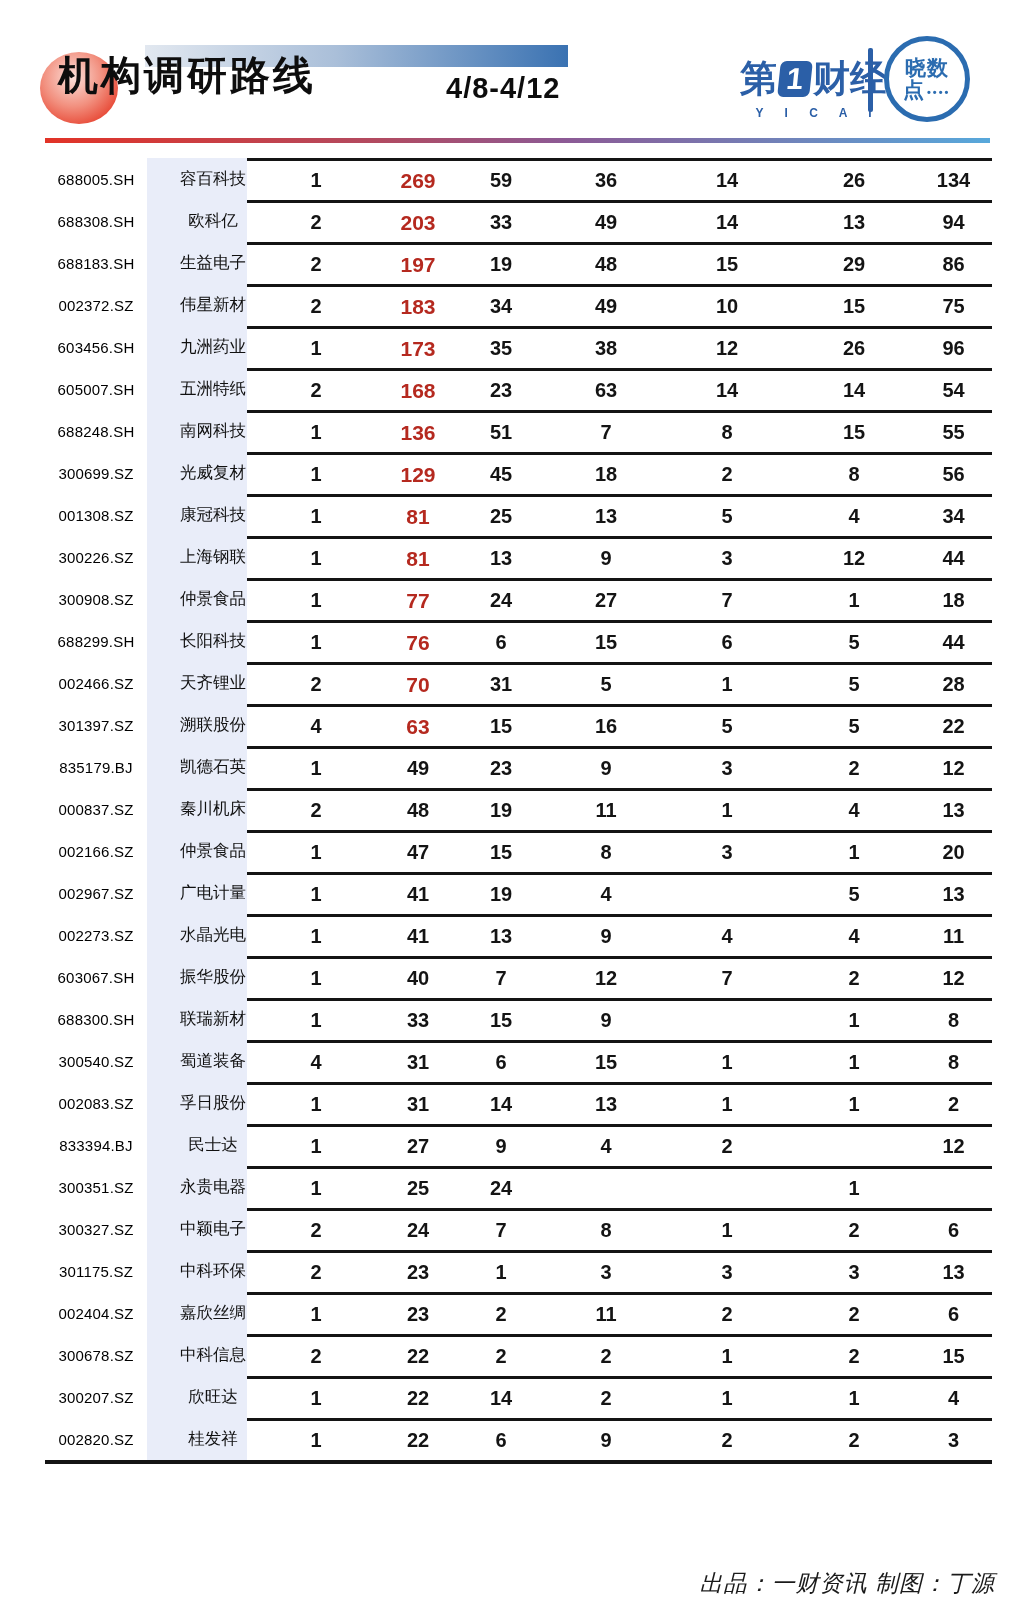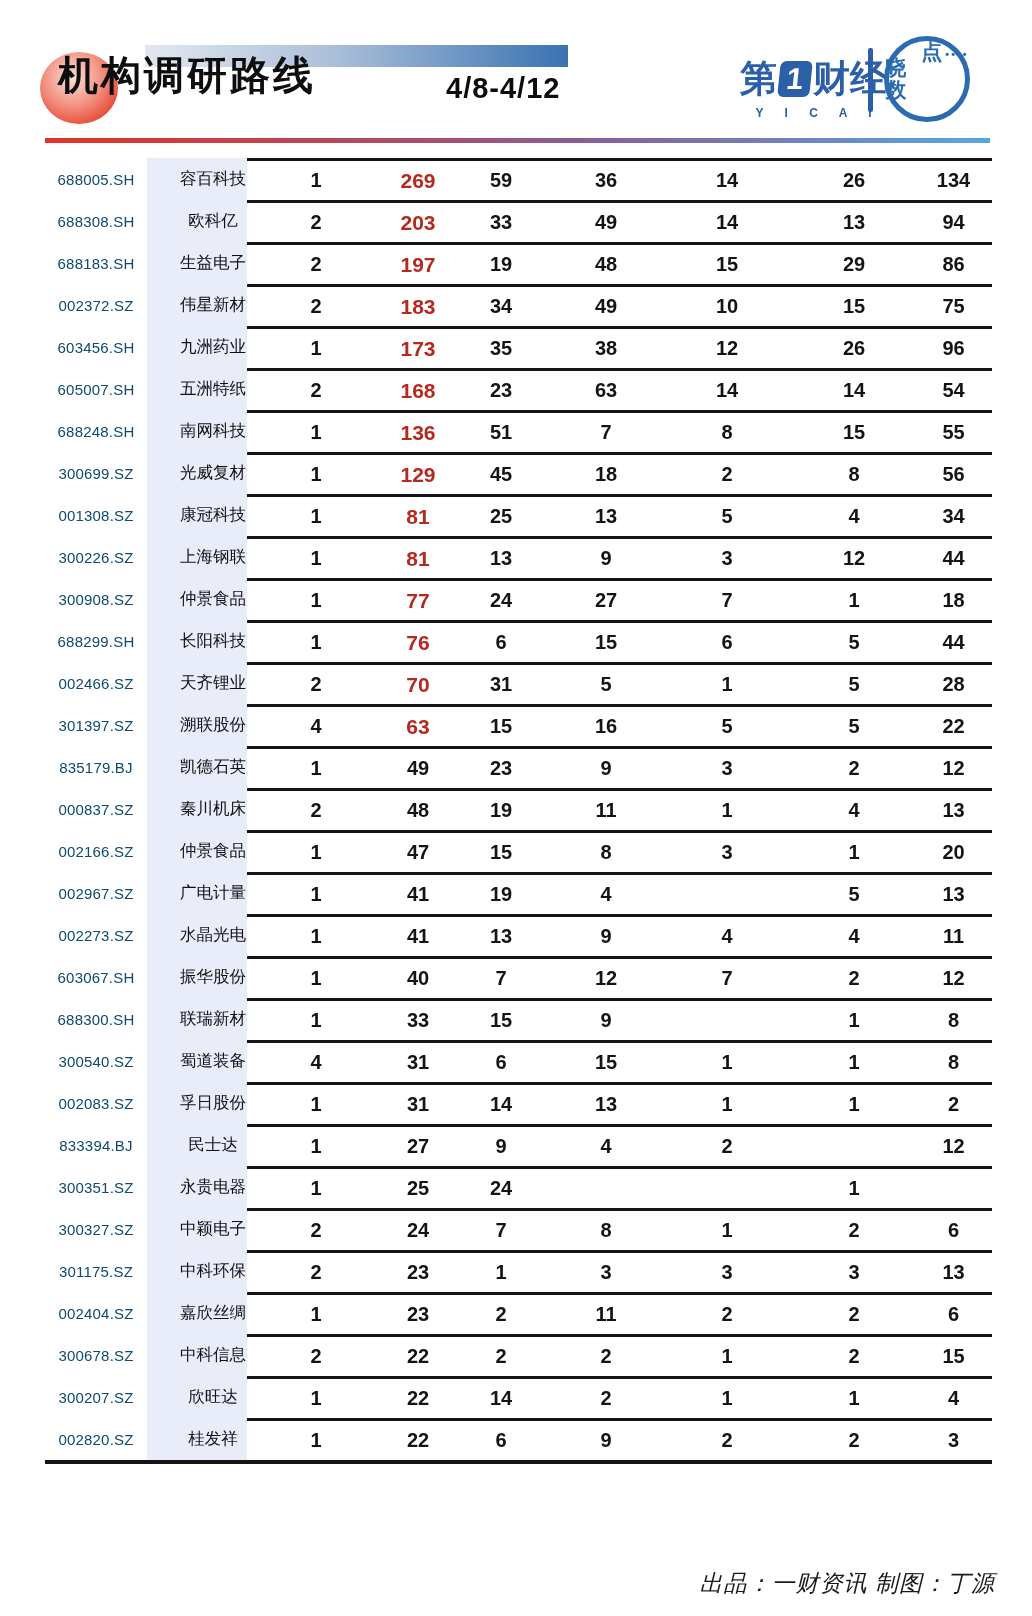--- a/index.html
+++ b/index.html
@@ -38,41 +38,41 @@
     display:inline-block; width:32px; height:36px; margin:0 2px;
     background:#2b5fa7; color:#ffffff; border-radius:6px;
     font-size:30px; font-weight:800; text-align:center; line-height:36px;
     transform:skewX(-6deg);
   }
   .brand-sub { font-size:12px; font-weight:700; letter-spacing:9px; margin-top:2px; padding-left:9px; }
   .brand-divider { position:absolute; left:868px; top:48px; width:5px; height:64px; background:#2b5fa7; border-radius:2px; }
   .badge {
     position:absolute; left:884px; top:36px; width:86px; height:86px;
     border:5px solid #2b6cb0; border-radius:50%; color:#2b6cb0;
-    display:flex; flex-direction:row; align-items:center; justify-content:center;
+    display:flex; flex-direction:column; align-items:center; justify-content:center;
     font-weight:800; line-height:1.05; z-index:2; background:#ffffff;
   }
   .badge-l1 { font-size:21px; letter-spacing:1px; }
   .badge-l2 { font-size:21px; align-self:flex-start; padding-left:14px; display:flex; align-items:flex-end; }
   .badge-dots { font-size:11px; letter-spacing:2px; margin-left:3px; line-height:1; padding-bottom:3px; }
   .divider-line {
     position:absolute; left:45px; top:138px; width:945px; height:5px;
     background:linear-gradient(90deg,#e23327 0%, #b24a60 35%, #8c5a95 55%, #57a8db 100%);
   }
 
   
   .table { position:absolute; left:45px; top:158px; width:947px; }
   .thead { display:flex; align-items:center; height:66px; color:#a6362c; font-weight:700; font-size:16.5px; text-align:center; }
   .thead .cell { display:flex; flex-direction:column; justify-content:center; align-items:center; line-height:1.3; }
   .w-code{width:102px;} .w-name{width:100px;} .w-times{width:138px;} .w-total{width:66px;}
   .w-sec{width:100px;} .w-fund{width:110px;} .w-ins{width:132px;} .w-inv{width:122px;} .w-oth{width:77px;}
 
   .trow { display:flex; height:42px; align-items:stretch; }
   .trow .cell { display:flex; align-items:center; justify-content:center; text-align:center; }
-  .cell-code { font-size:15px; letter-spacing:0.2px; color:#0c4a6e; }
+  .cell-code { font-size:15px; letter-spacing:0.2px; color:#000000; }
   .cell-name { background:#e9edf9; font-size:16.5px; color:#111111;padding-left:32px; }
   .nums { display:flex; flex:1; border-top:3px solid #141414; }
   .num { font-size:20px; font-weight:600; color:#141414; font-stretch:condensed; }
   .num-total { font-size:20px; font-weight:700; }
   .num-total.hot { color:#b5291f; font-weight:800; font-size:21px; }
   .table-bottom { height:4px; background:#141414; width:947px; }
 
   
   .credit {
     position:absolute; right:37px; top:1568px;

